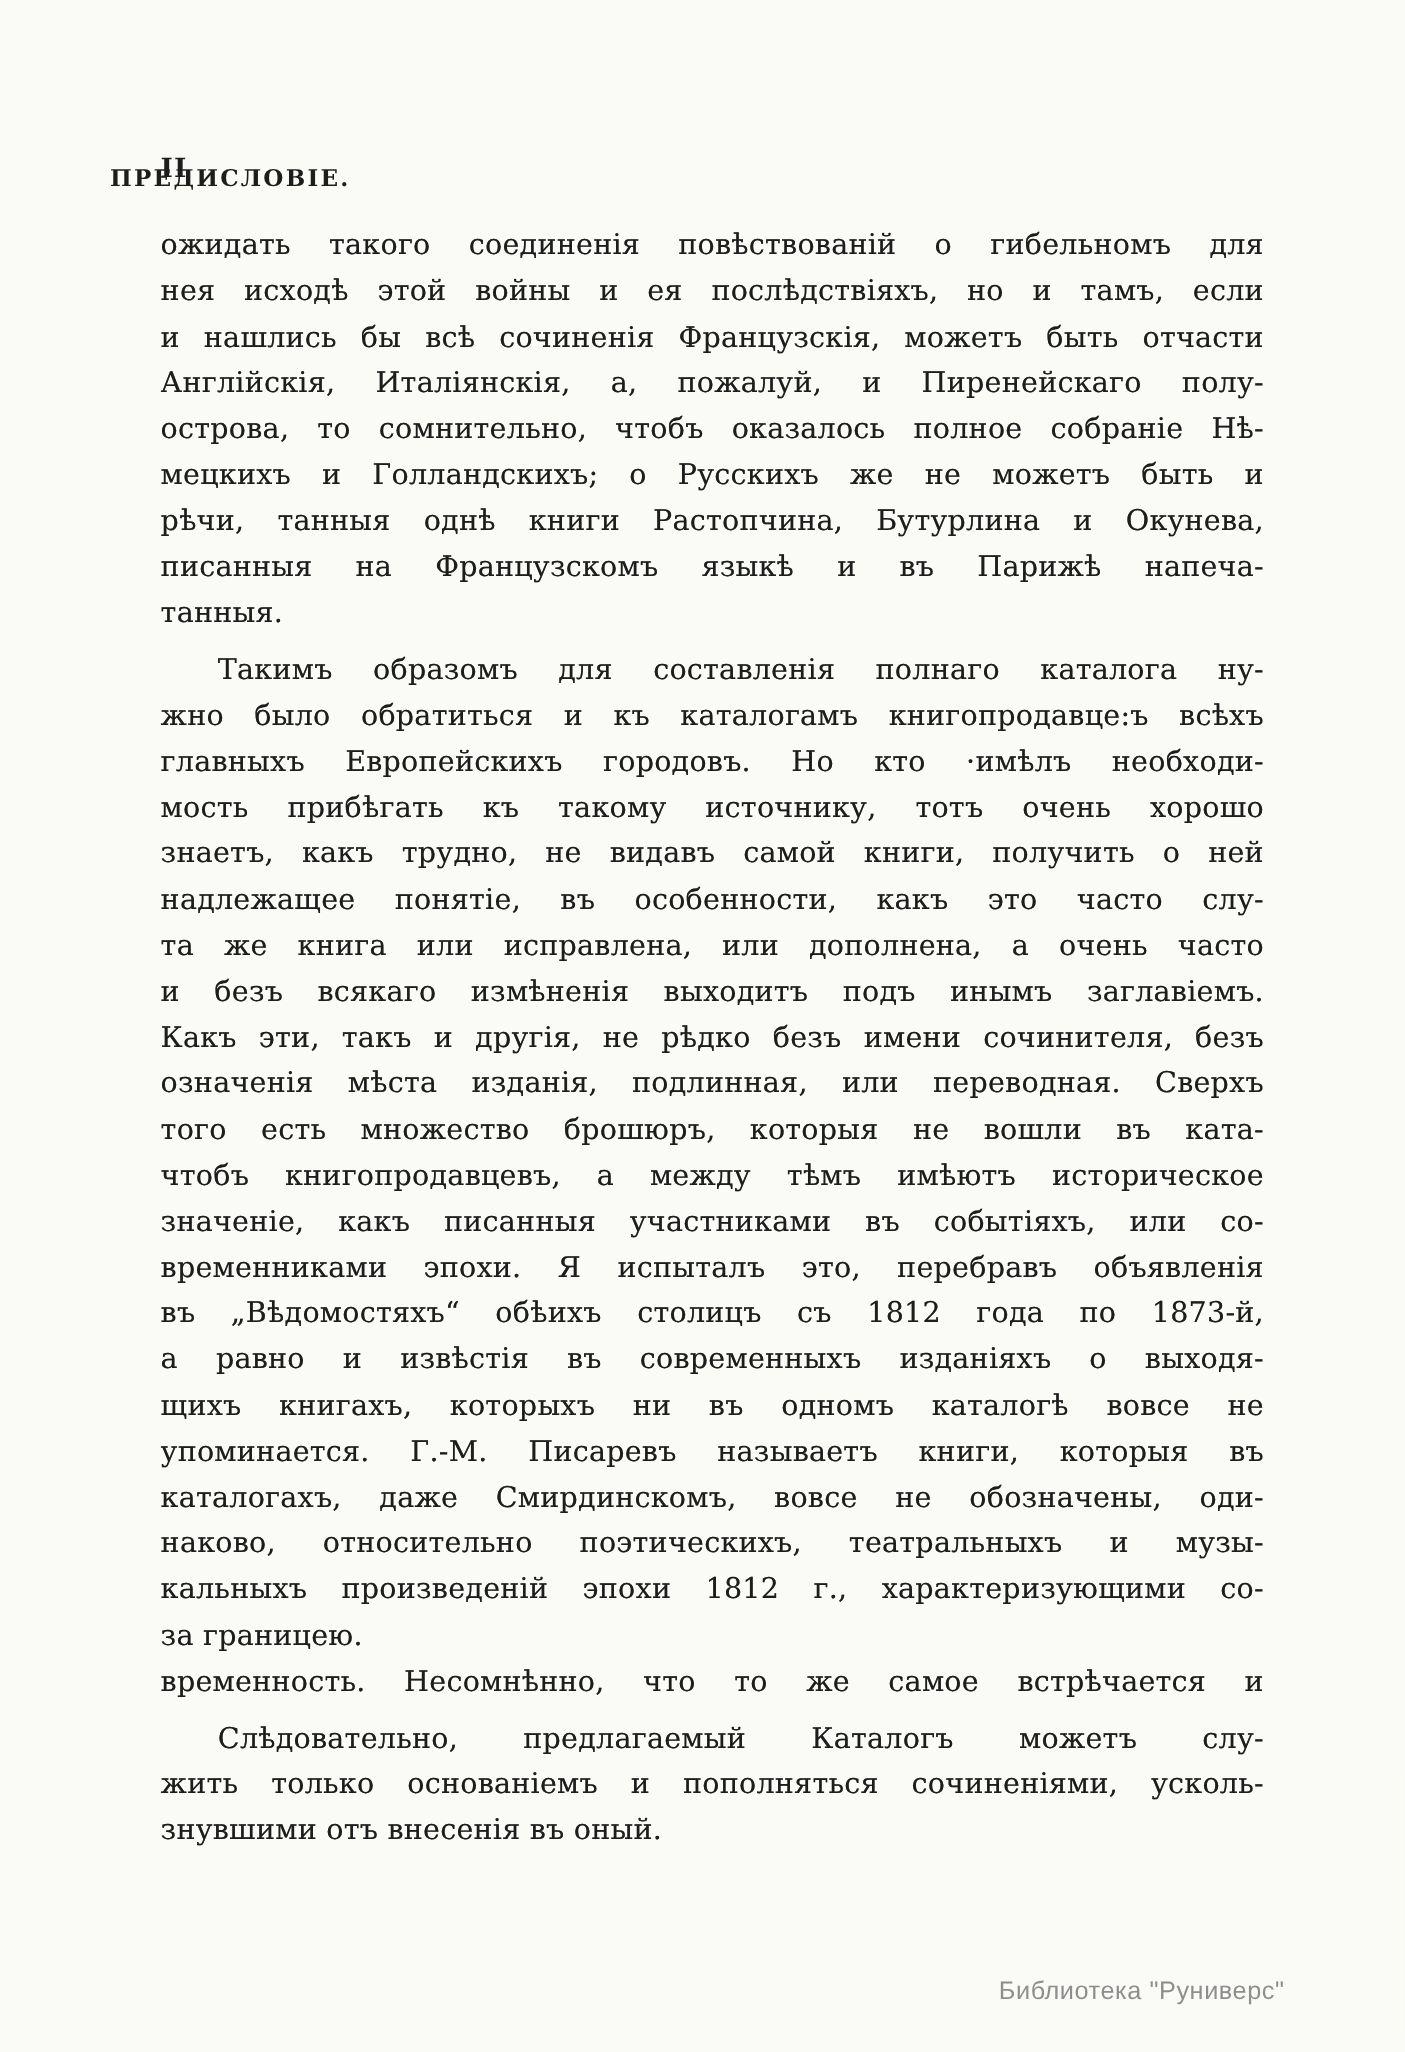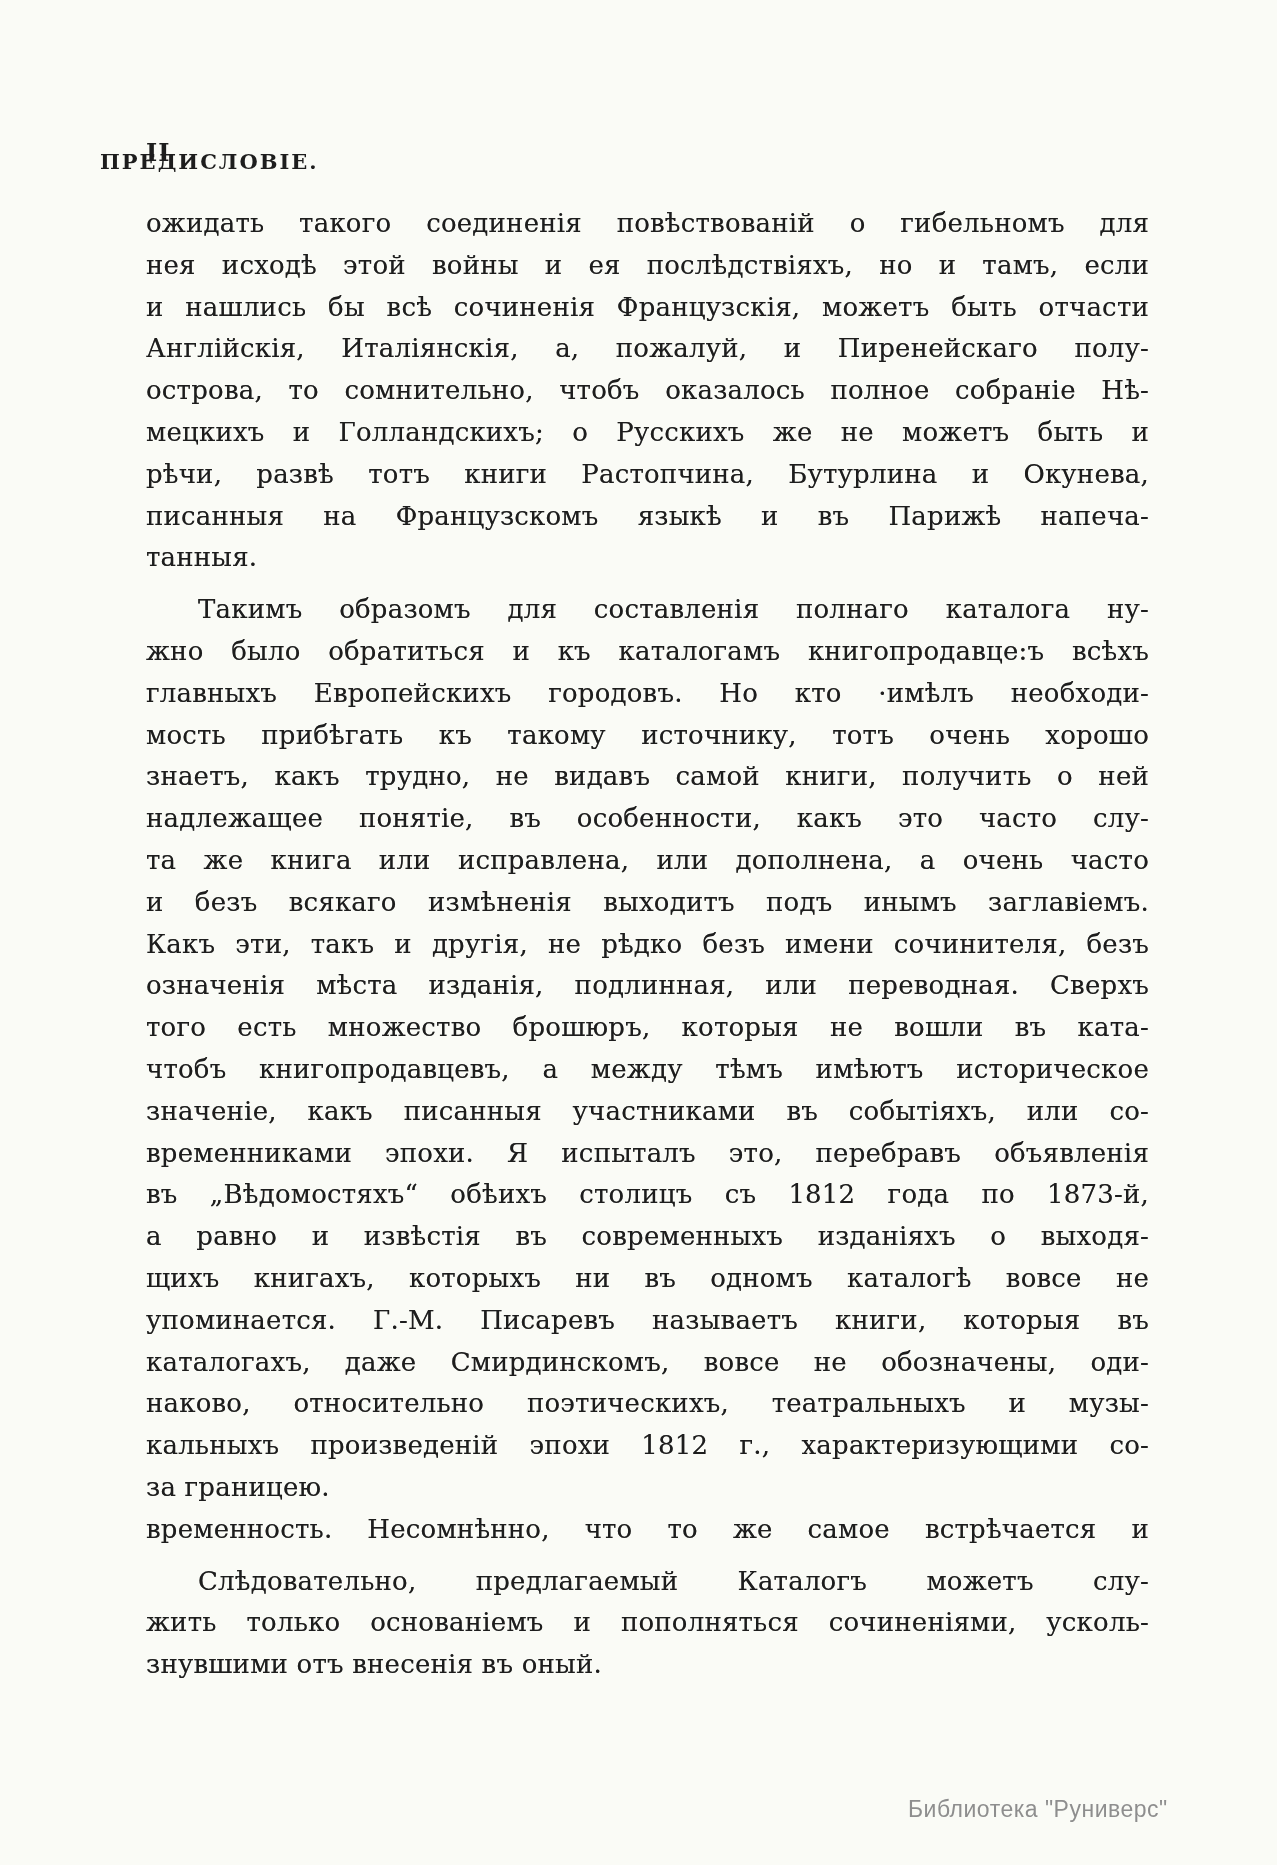--- a/index.html
+++ b/index.html
@@ -69,21 +69,21 @@
   <div class="head-title">ПРЕДИСЛОВІЕ.</div>
 
   <div class="text-block">
       <div class="paragraph">
         <div class="line">ожидать такого соединенія повѣствованій о гибельномъ для</div>
         <div class="line">нея исходѣ этой войны и ея послѣдствіяхъ, но и тамъ, если</div>
         <div class="line">и нашлись бы всѣ сочиненія Французскія, можетъ быть отчасти</div>
         <div class="line">Англійскія, Италіянскія, а, пожалуй, и Пиренейскаго полу-</div>
         <div class="line">острова, то сомнительно, чтобъ оказалось полное собраніе Нѣ-</div>
         <div class="line">мецкихъ и Голландскихъ; о Русскихъ же не можетъ быть и</div>
-        <div class="line">рѣчи, развѣ тотъ книги Растопчина, Бутурлина и Окунева,</div>
+        <div class="line">рѣчи, танныя однѣ книги Растопчина, Бутурлина и Окунева,</div>
         <div class="line">писанныя на Французскомъ языкѣ и въ Парижѣ напеча-</div>
         <div class="line para-end">танныя.</div>
       </div>
       <div class="paragraph indent">
         <div class="line">Такимъ образомъ для составленія полнаго каталога ну-</div>
         <div class="line">жно было обратиться и къ каталогамъ книгопродавце:ъ всѣхъ</div>
         <div class="line">главныхъ Европейскихъ городовъ. Но кто ·имѣлъ необходи-</div>
         <div class="line">мость прибѣгать къ такому источнику, тотъ очень хорошо</div>
         <div class="line">знаетъ, какъ трудно, не видавъ самой книги, получить о ней</div>
         <div class="line">надлежащее понятіе, въ особенности, какъ это часто слу-</div>

